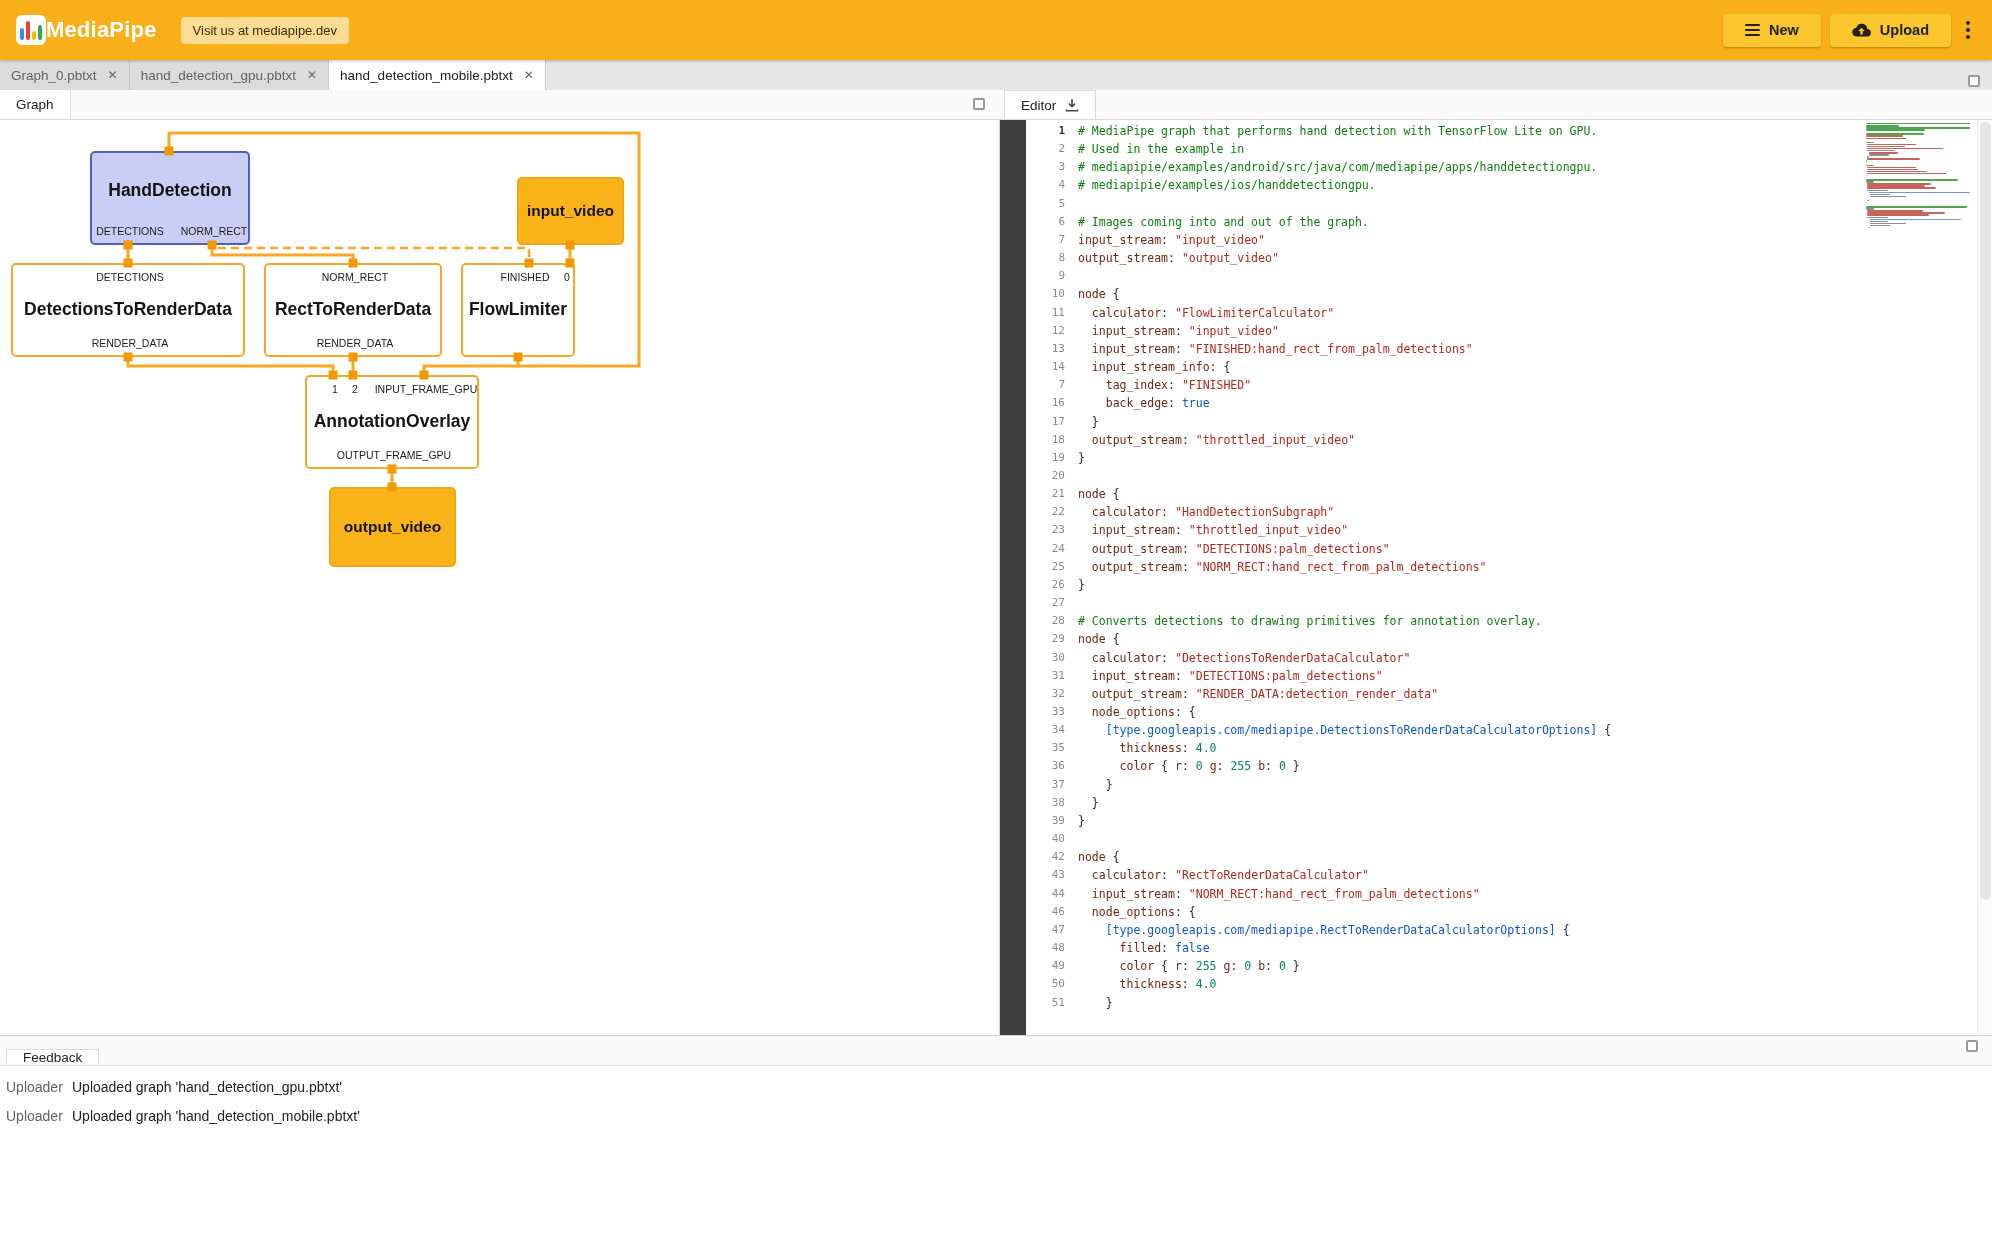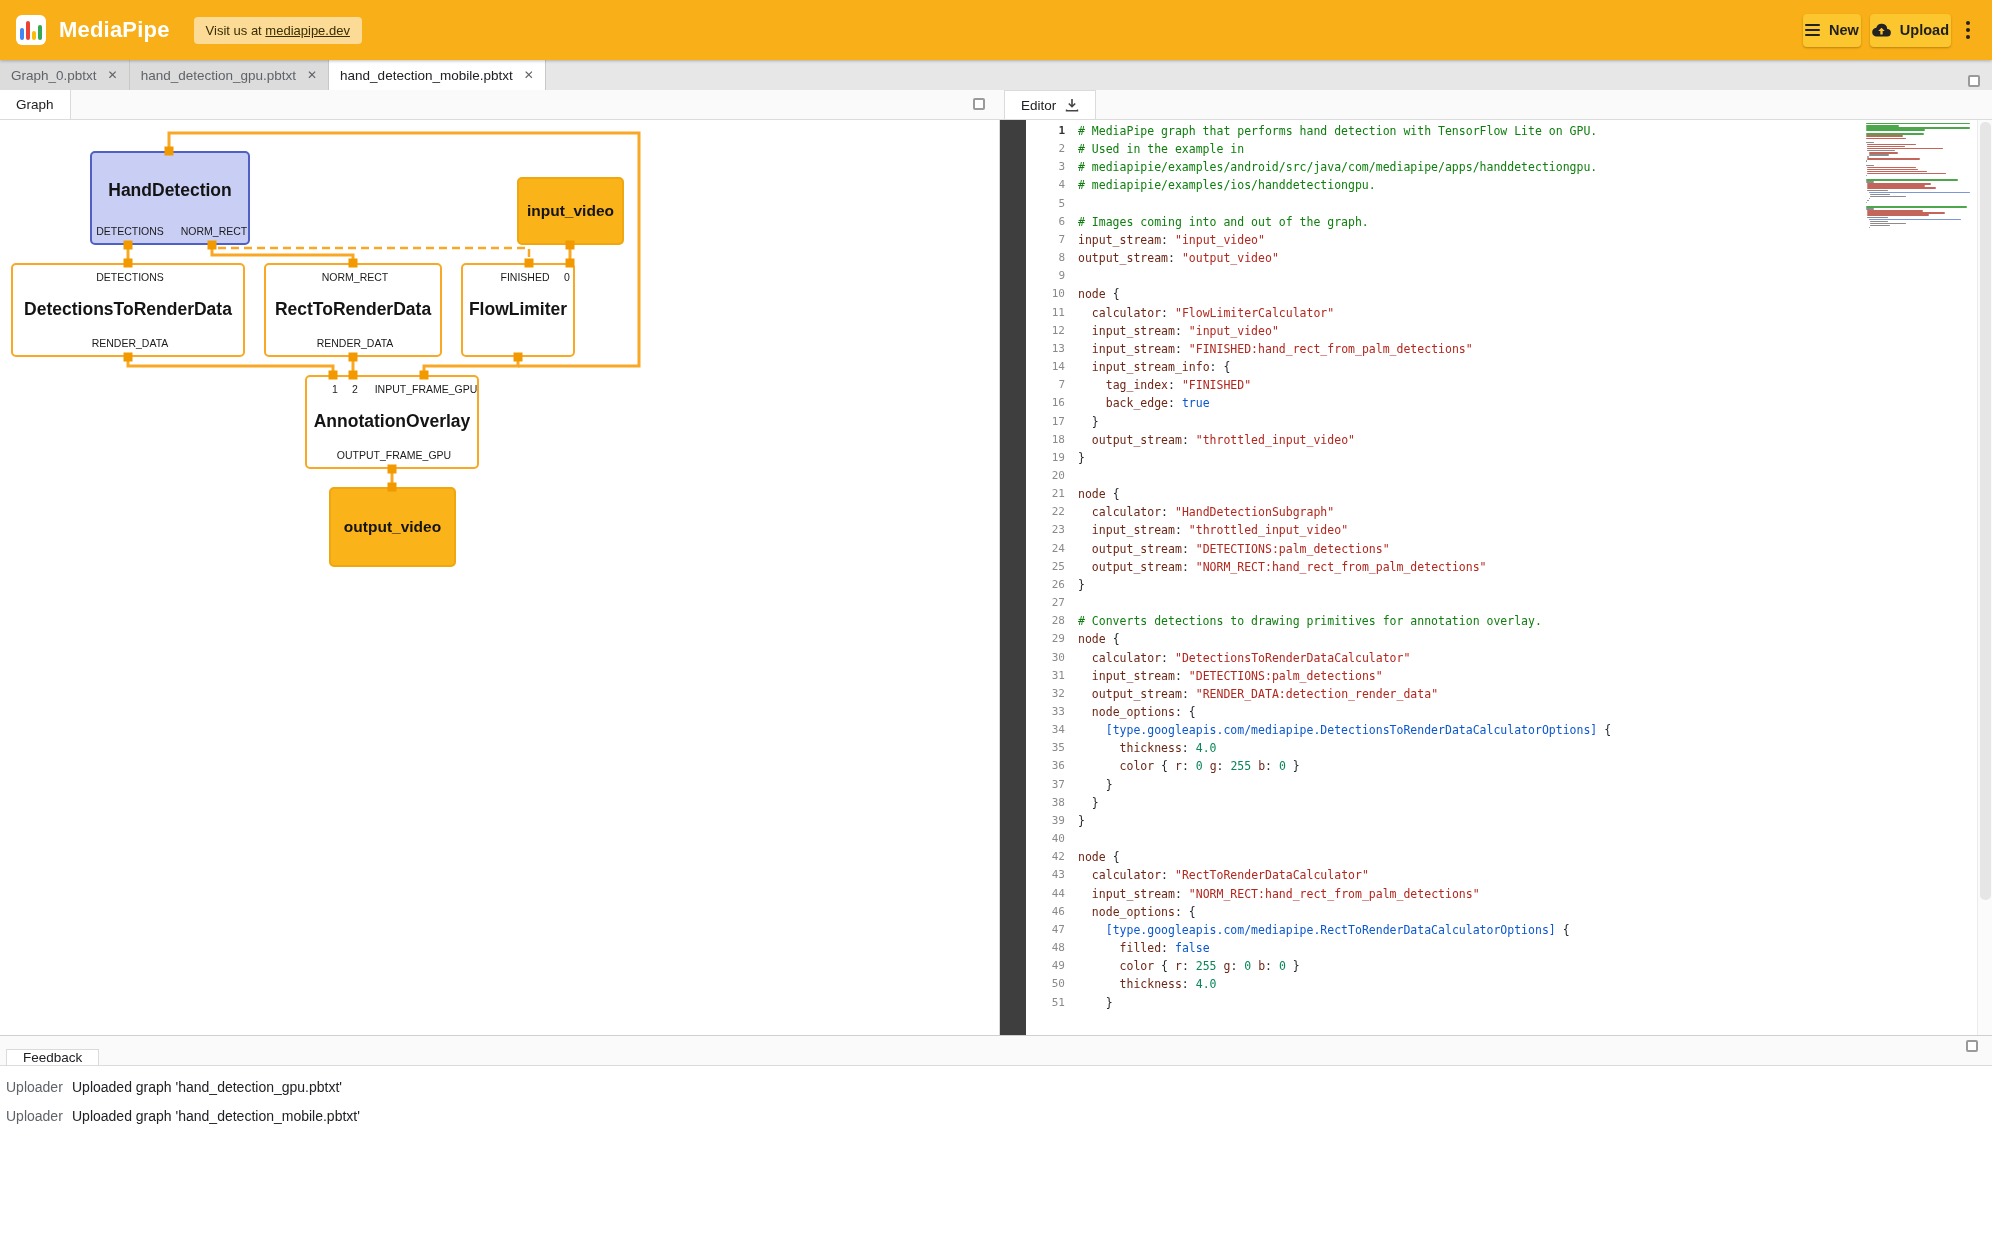--- a/index.html
+++ b/index.html
@@ -9,27 +9,27 @@
   
   .header{position:absolute;left:0;top:0;width:1992px;height:60px;background:#F9AF17;
     display:flex;align-items:center;padding:0 16px;box-shadow:0 1px 3px rgba(0,0,0,.25);z-index:20}
   .logo{width:30px;height:30px;background:#fff;border-radius:6px;display:flex;align-items:flex-end;
     justify-content:center;gap:2px;padding:5px 4px;flex:none}
   .logo i{display:block;width:4px;border-radius:2px}
   .logo .b1{height:12px;background:#4285F4}
   .logo .b2{height:19px;background:#EA4335}
   .logo .b3{height:9px;background:#FBBC05}
   .logo .b4{height:15px;background:#34A853}
-  .app-title{color:#fff;font-size:22px;font-weight:700;margin-left:13px;letter-spacing:.2px}
+  .app-title{color:#fff;font-size:22px;font-weight:700;letter-spacing:.2px}
   .visit-chip{margin-left:24px;background:rgba(255,255,255,.55);border-radius:4px;padding:6px 12px;
     font-size:13px;color:#3a2d00;white-space:nowrap}
-  .visit-chip a{color:inherit;text-decoration:underline;cursor:pointer}
+  .visit-chip a{color:inherit;cursor:pointer}
   .hdr-right{margin-left:auto;display:flex;align-items:center;gap:9px}
   .hdr-btn{display:flex;align-items:center;gap:9px;background:#FBC62E;border:none;border-radius:4px;
-    height:33px;padding:0 2px;font-size:14.5px;font-weight:700;color:#1f1f1f;cursor:pointer;
+    height:33px;padding:0 22px;font-size:14.5px;font-weight:700;color:#1f1f1f;cursor:pointer;
     box-shadow:0 1px 2px rgba(0,0,0,.25);font-family:"Liberation Sans",sans-serif}
   .burger{display:flex;flex-direction:column;gap:3px;width:15px}
   .burger i{display:block;height:2px;background:#222;border-radius:1px}
   .kebab{width:16px;height:33px;display:flex;flex-direction:column;align-items:center;
     justify-content:center;gap:3px;cursor:pointer}
   .kebab i{display:block;width:4px;height:4px;border-radius:50%;background:#222}
 
   
   .file-tabs{position:absolute;left:0;top:60px;width:1992px;height:30px;background:#E7E7E7;
     display:flex;align-items:stretch;z-index:10}

